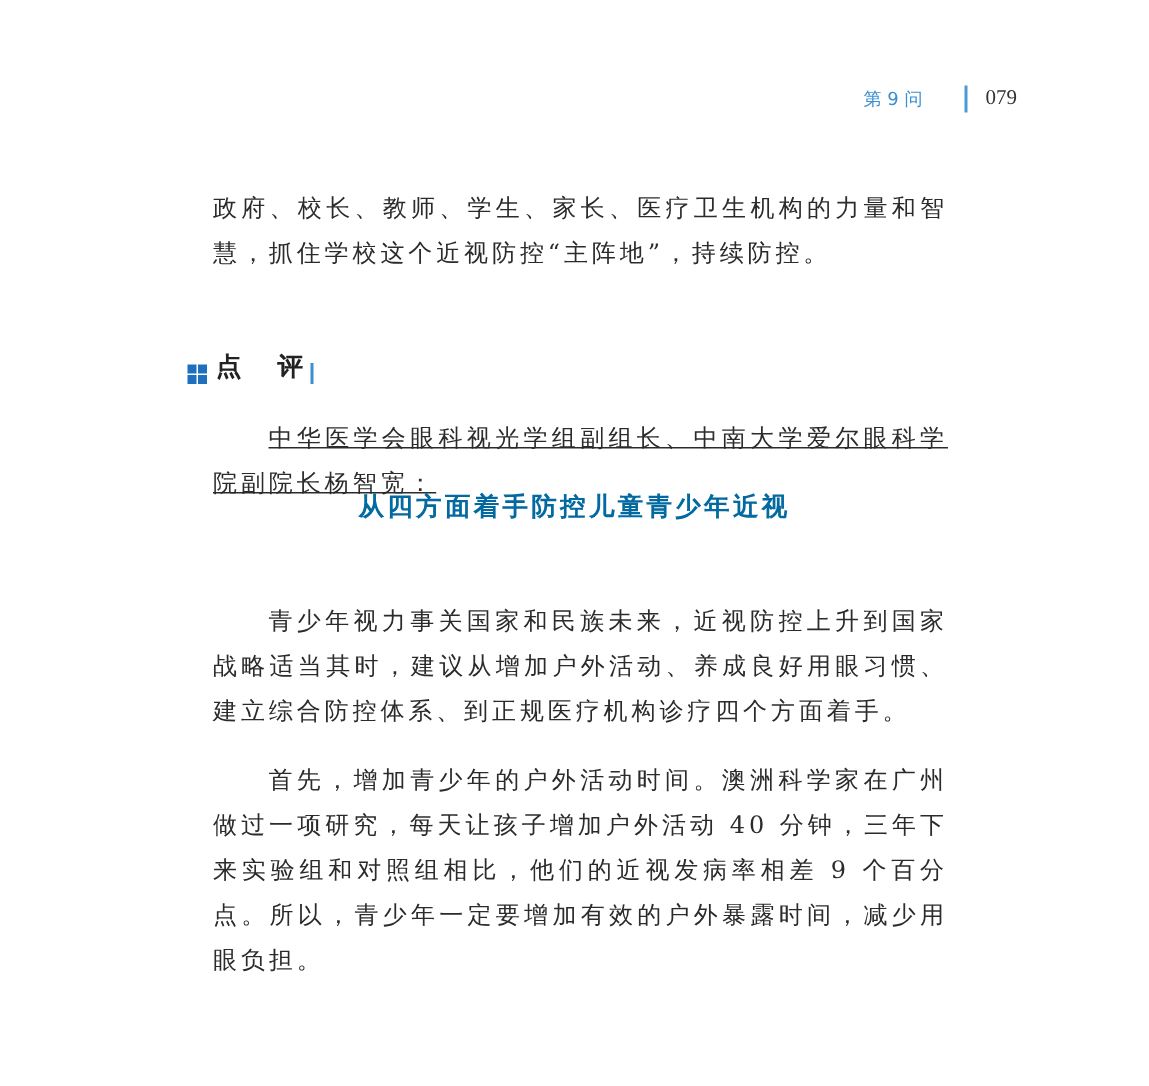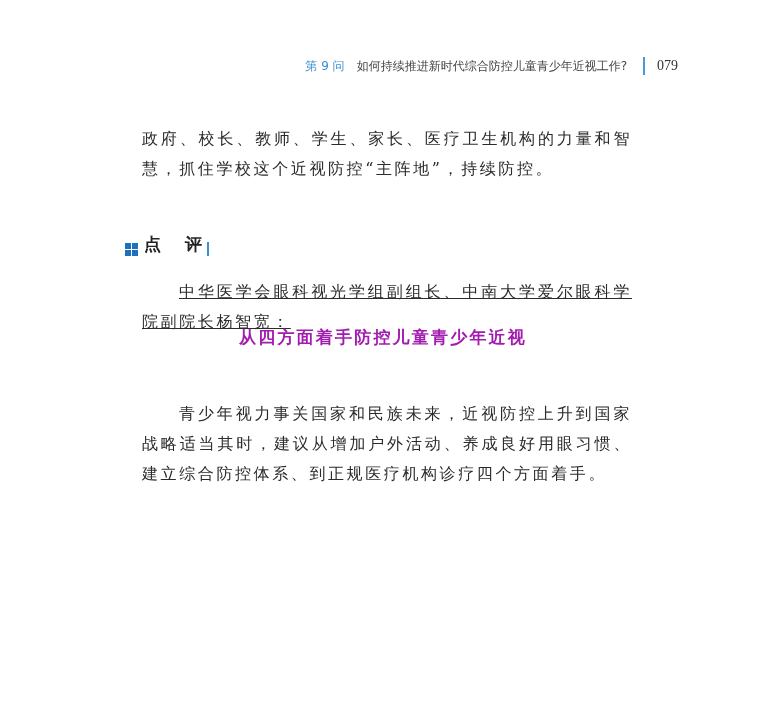--- a/index.html
+++ b/index.html
@@ -104,32 +104,31 @@
     .article-title {
       position: absolute;
       left: 0;
       width: 766px;
       top: 326px;
       text-align: center;
       font-family: "DejaVu Serif", "Liberation Serif", serif;
       font-weight: bold;
       font-size: 17px;
       letter-spacing: 2.2px;
-      color: #a21caf;
+      color: #0369a1;
     }
     #article {
       top: 383px;
     }
   </style>
 </head>
 <body>
 
 <div class="running-header">
   <span class="qnum">第 9 问</span>
-  <span class="qtitle">如何持续推进新时代综合防控儿童青少年近视工作?</span>
   <span class="divider"></span>
   <span class="pagenum">079</span>
 </div>
 
 <div class="body-text" id="intro">
   <p>政府、校长、教师、学生、家长、医疗卫生机构的力量和智慧，抓住学校这个近视防控“主阵地”，持续防控。</p>
 </div>
 
 <div class="comment-heading">
   <span class="grid-icon">
@@ -143,13 +142,14 @@
 </div>
 
 <div class="body-text" id="commenter">
   <p class="indent">中华医学会眼科视光学组副组长、中南大学爱尔眼科学院副院长杨智宽：</p>
 </div>
 
 <div class="article-title">从四方面着手防控儿童青少年近视</div>
 
 <div class="body-text" id="article">
   <p class="indent">青少年视力事关国家和民族未来，近视防控上升到国家战略适当其时，建议从增加户外活动、养成良好用眼习惯、建立综合防控体系、到正规医疗机构诊疗四个方面着手。</p>
+  <p class="indent">首先，增加青少年的户外活动时间。澳洲科学家在广州做过一项研究，每天让孩子增加户外活动 40 分钟，三年下来实验组和对照组相比，他们的近视发病率相差 9 个百分点。所以，青少年一定要增加有效的户外暴露时间，减少用眼负担。</p>
 </div>
 
 </body></html>

